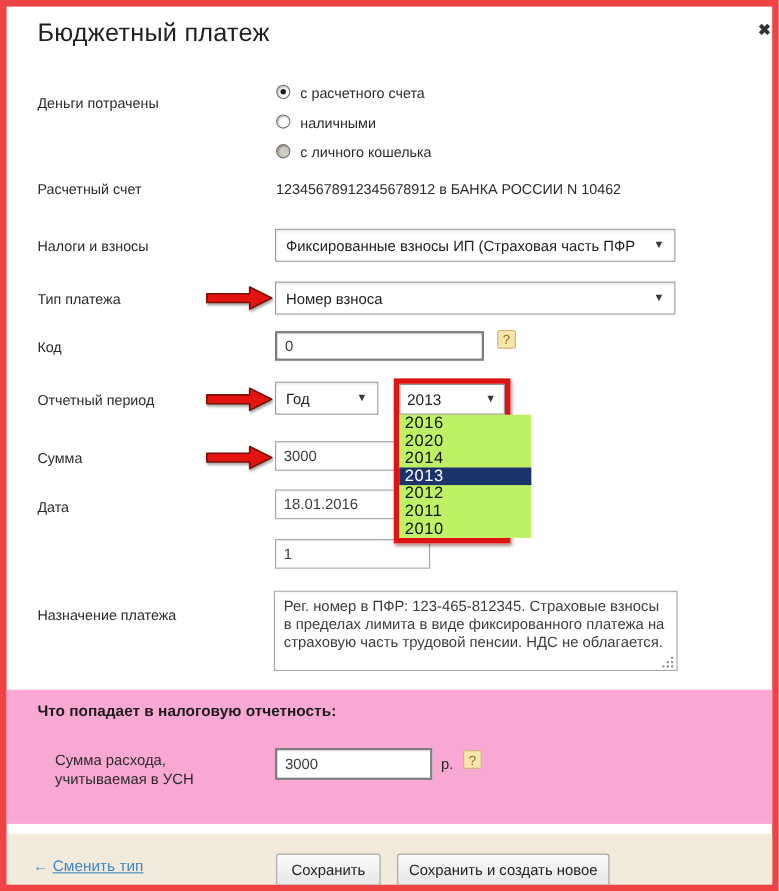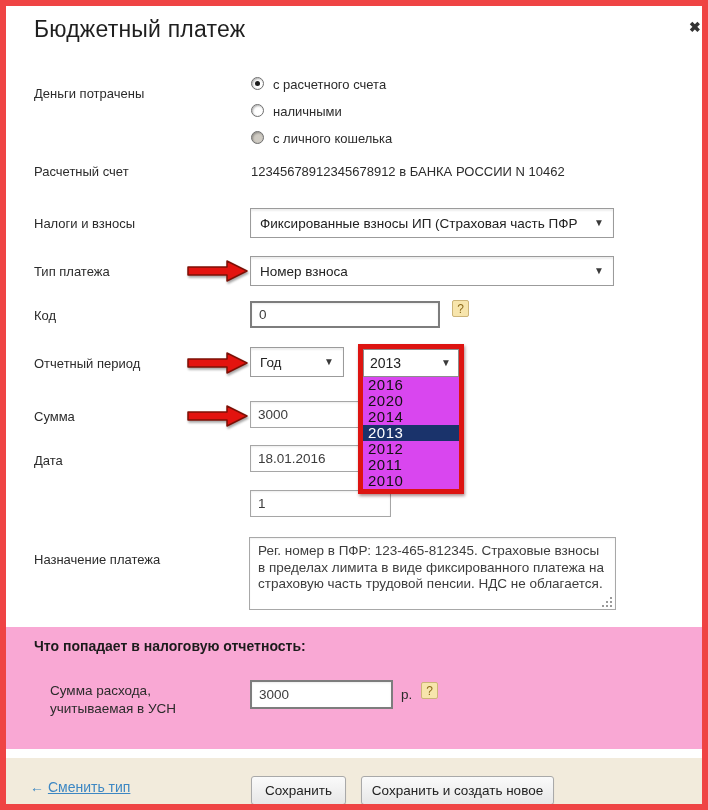--- a/index.html
+++ b/index.html
@@ -32,21 +32,21 @@
     border-radius:2px; font-size:12px; color:#8d6c1e; text-align:center; line-height:16px; cursor:pointer; box-sizing:border-box; }
 
   .ann-arrow { position:absolute; width:62px; height:26px; filter:drop-shadow(1px 2px 1px rgba(0,0,0,.35)); }
 
   .red-group { position:absolute; left:352px; top:338px; width:106px; height:150px;
     border:5px solid #dd1411; box-sizing:border-box; background:#fff; z-index:10;
     box-shadow:1px 2px 3px rgba(70,0,0,.45); }
   .ysel { position:absolute; left:0; top:0; width:96px; height:28px; border:1px solid #8d8d8d; box-sizing:border-box;
     display:flex; align-items:center; padding:0 6px; font-size:14px; color:#222; background:#fff; cursor:pointer; }
   .ysel .arrow { position:absolute; right:7px; top:50%; transform:translateY(-52%); font-size:10px; color:#3a3a3a; }
-  .ylist { position:absolute; left:0; top:28px; width:96px; background:#d946ef; }
+  .ylist { position:absolute; left:0; top:28px; width:120px; background:#bef264; }
   .yitem { height:16px; line-height:16px; font-size:15px; letter-spacing:.5px; padding-left:5px; color:#111; cursor:pointer; }
   .yitem.hl { background:#1a336b; color:#fff; }
 
   .ta { position:absolute; left:243px; top:531px; width:367px; height:73px; resize:none;
     border:1px solid #a8a8a8; box-shadow:inset 0 1px 2px rgba(0,0,0,.06);
     font-family:inherit; font-size:13.5px; line-height:16.5px; color:#3d3d3d; padding:5px 8px; box-sizing:border-box; outline:none; }
   .grip { position:absolute; left:596px; top:590px; width:11px; height:11px;
     background:
       radial-gradient(circle at 9px 2px,  #9a9a9a 1px, transparent 1.4px),
       radial-gradient(circle at 9px 6px,  #9a9a9a 1px, transparent 1.4px),

